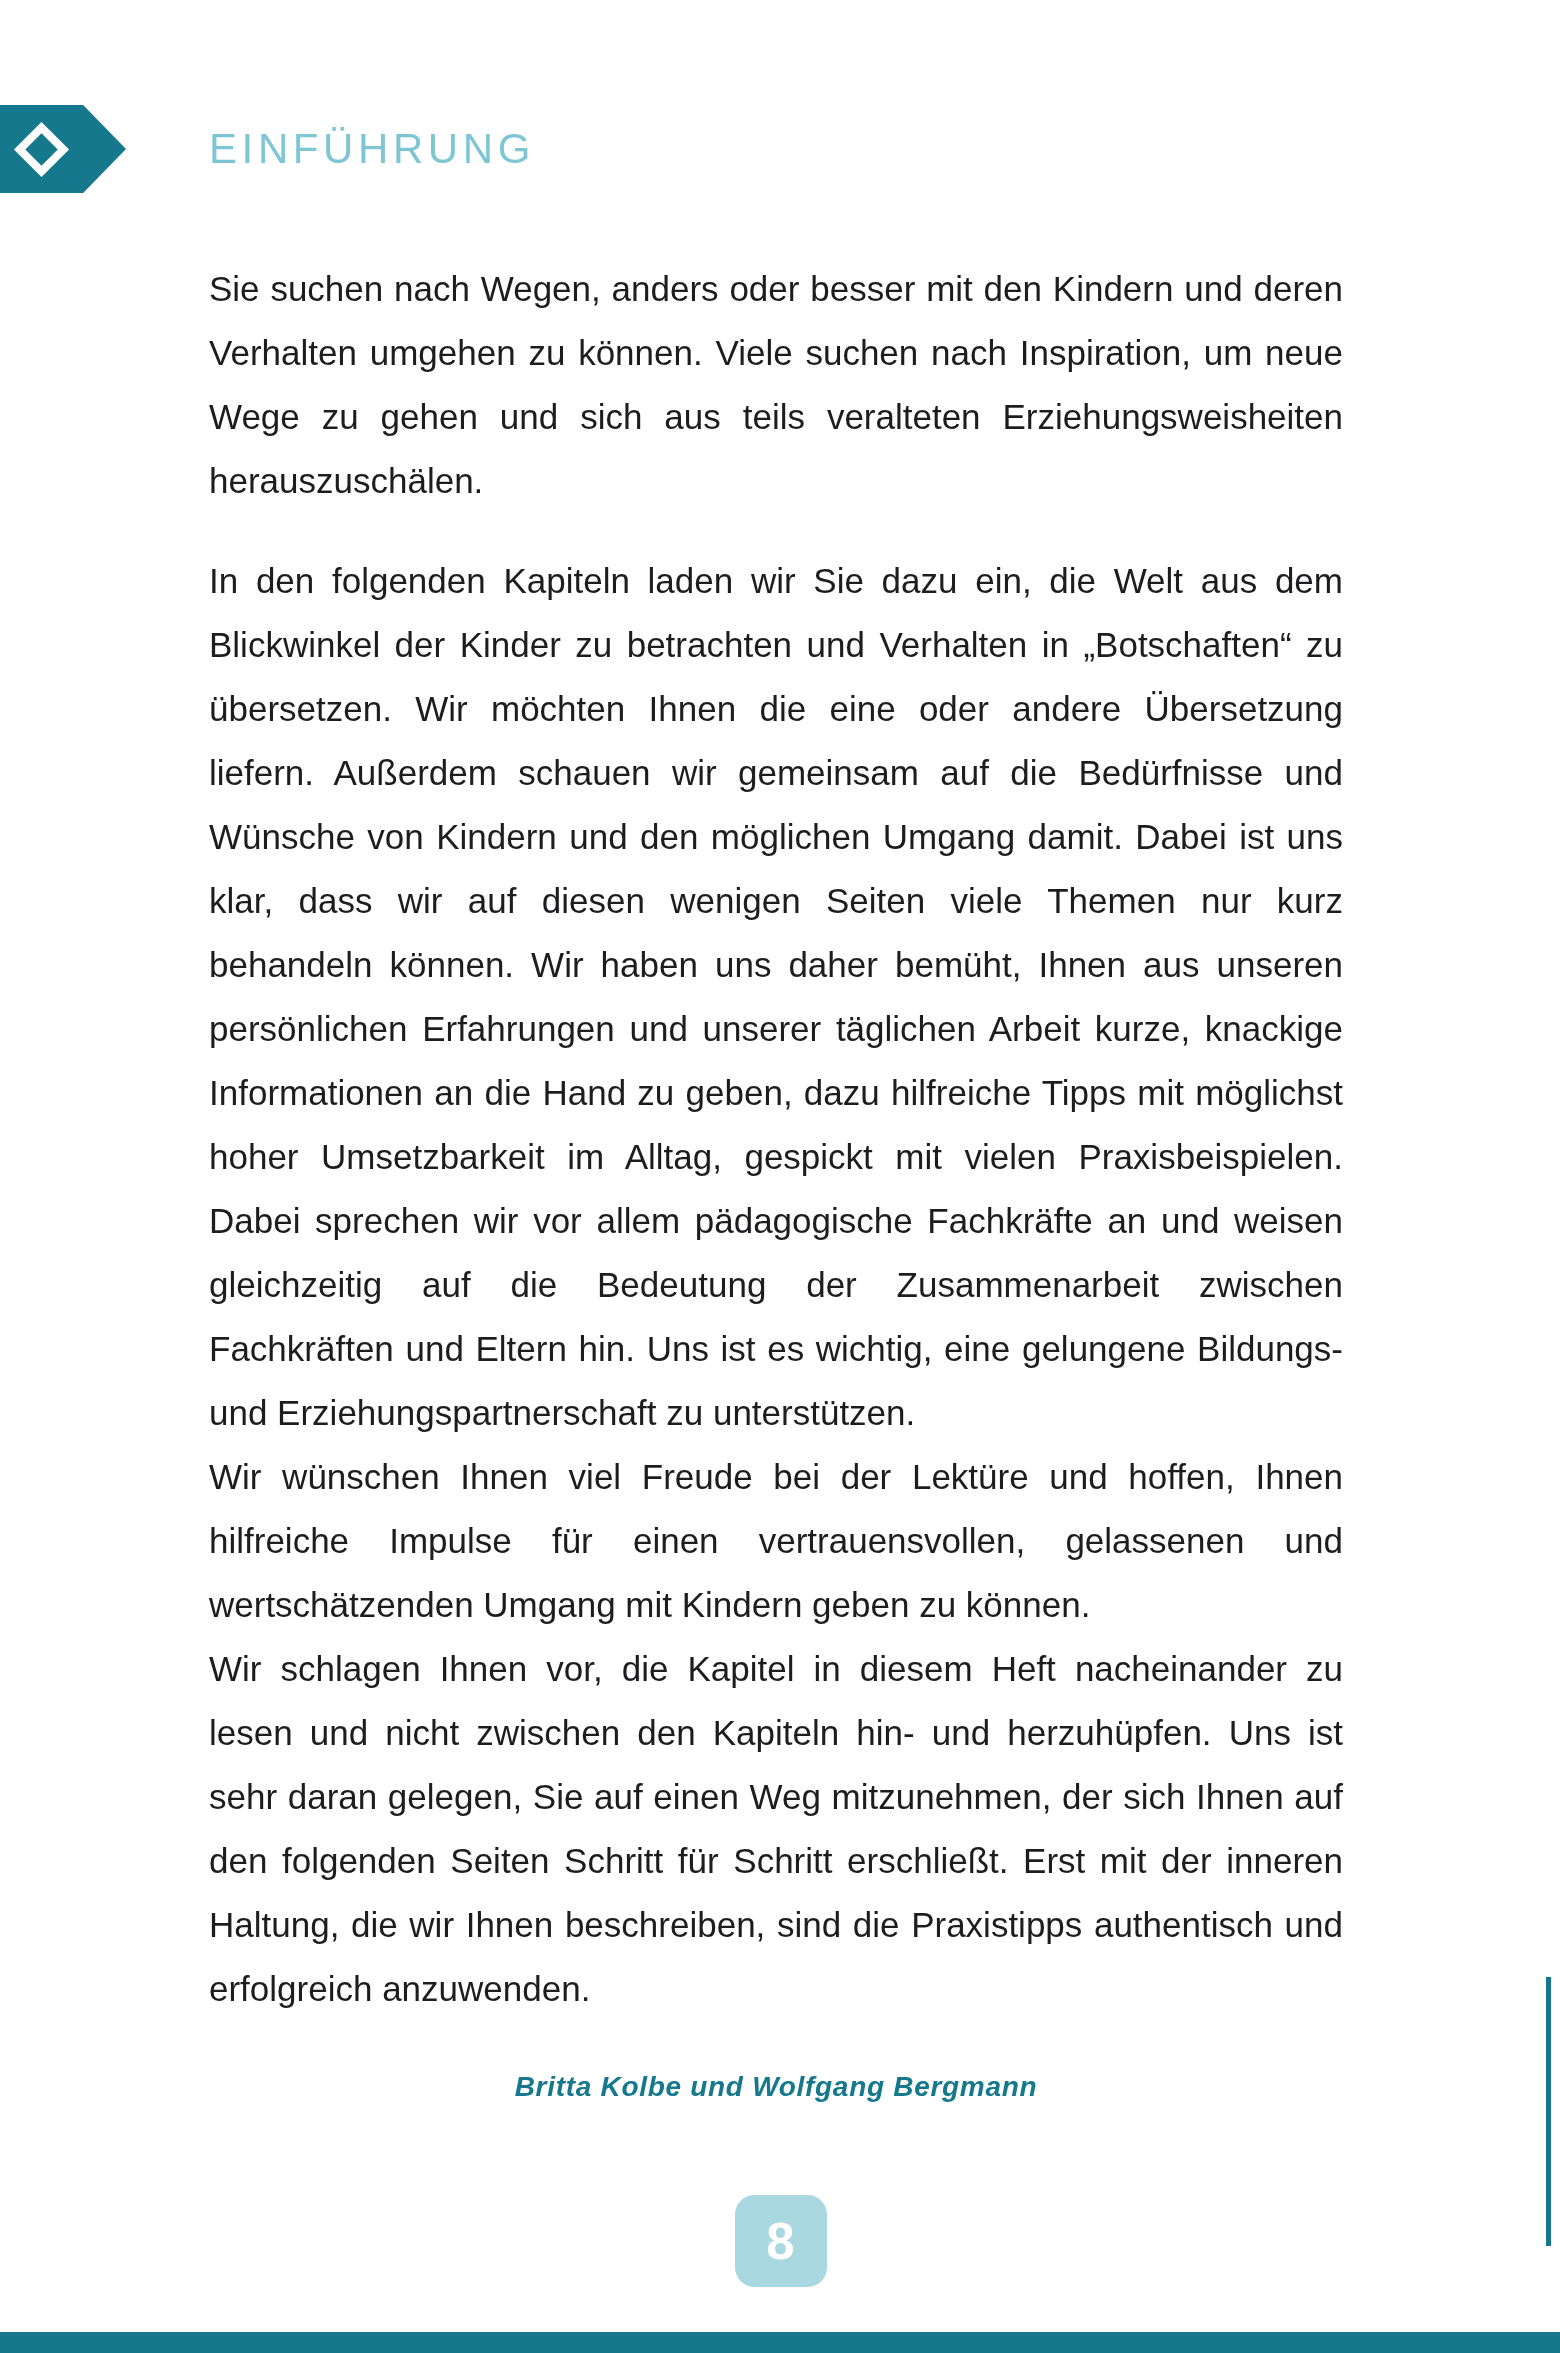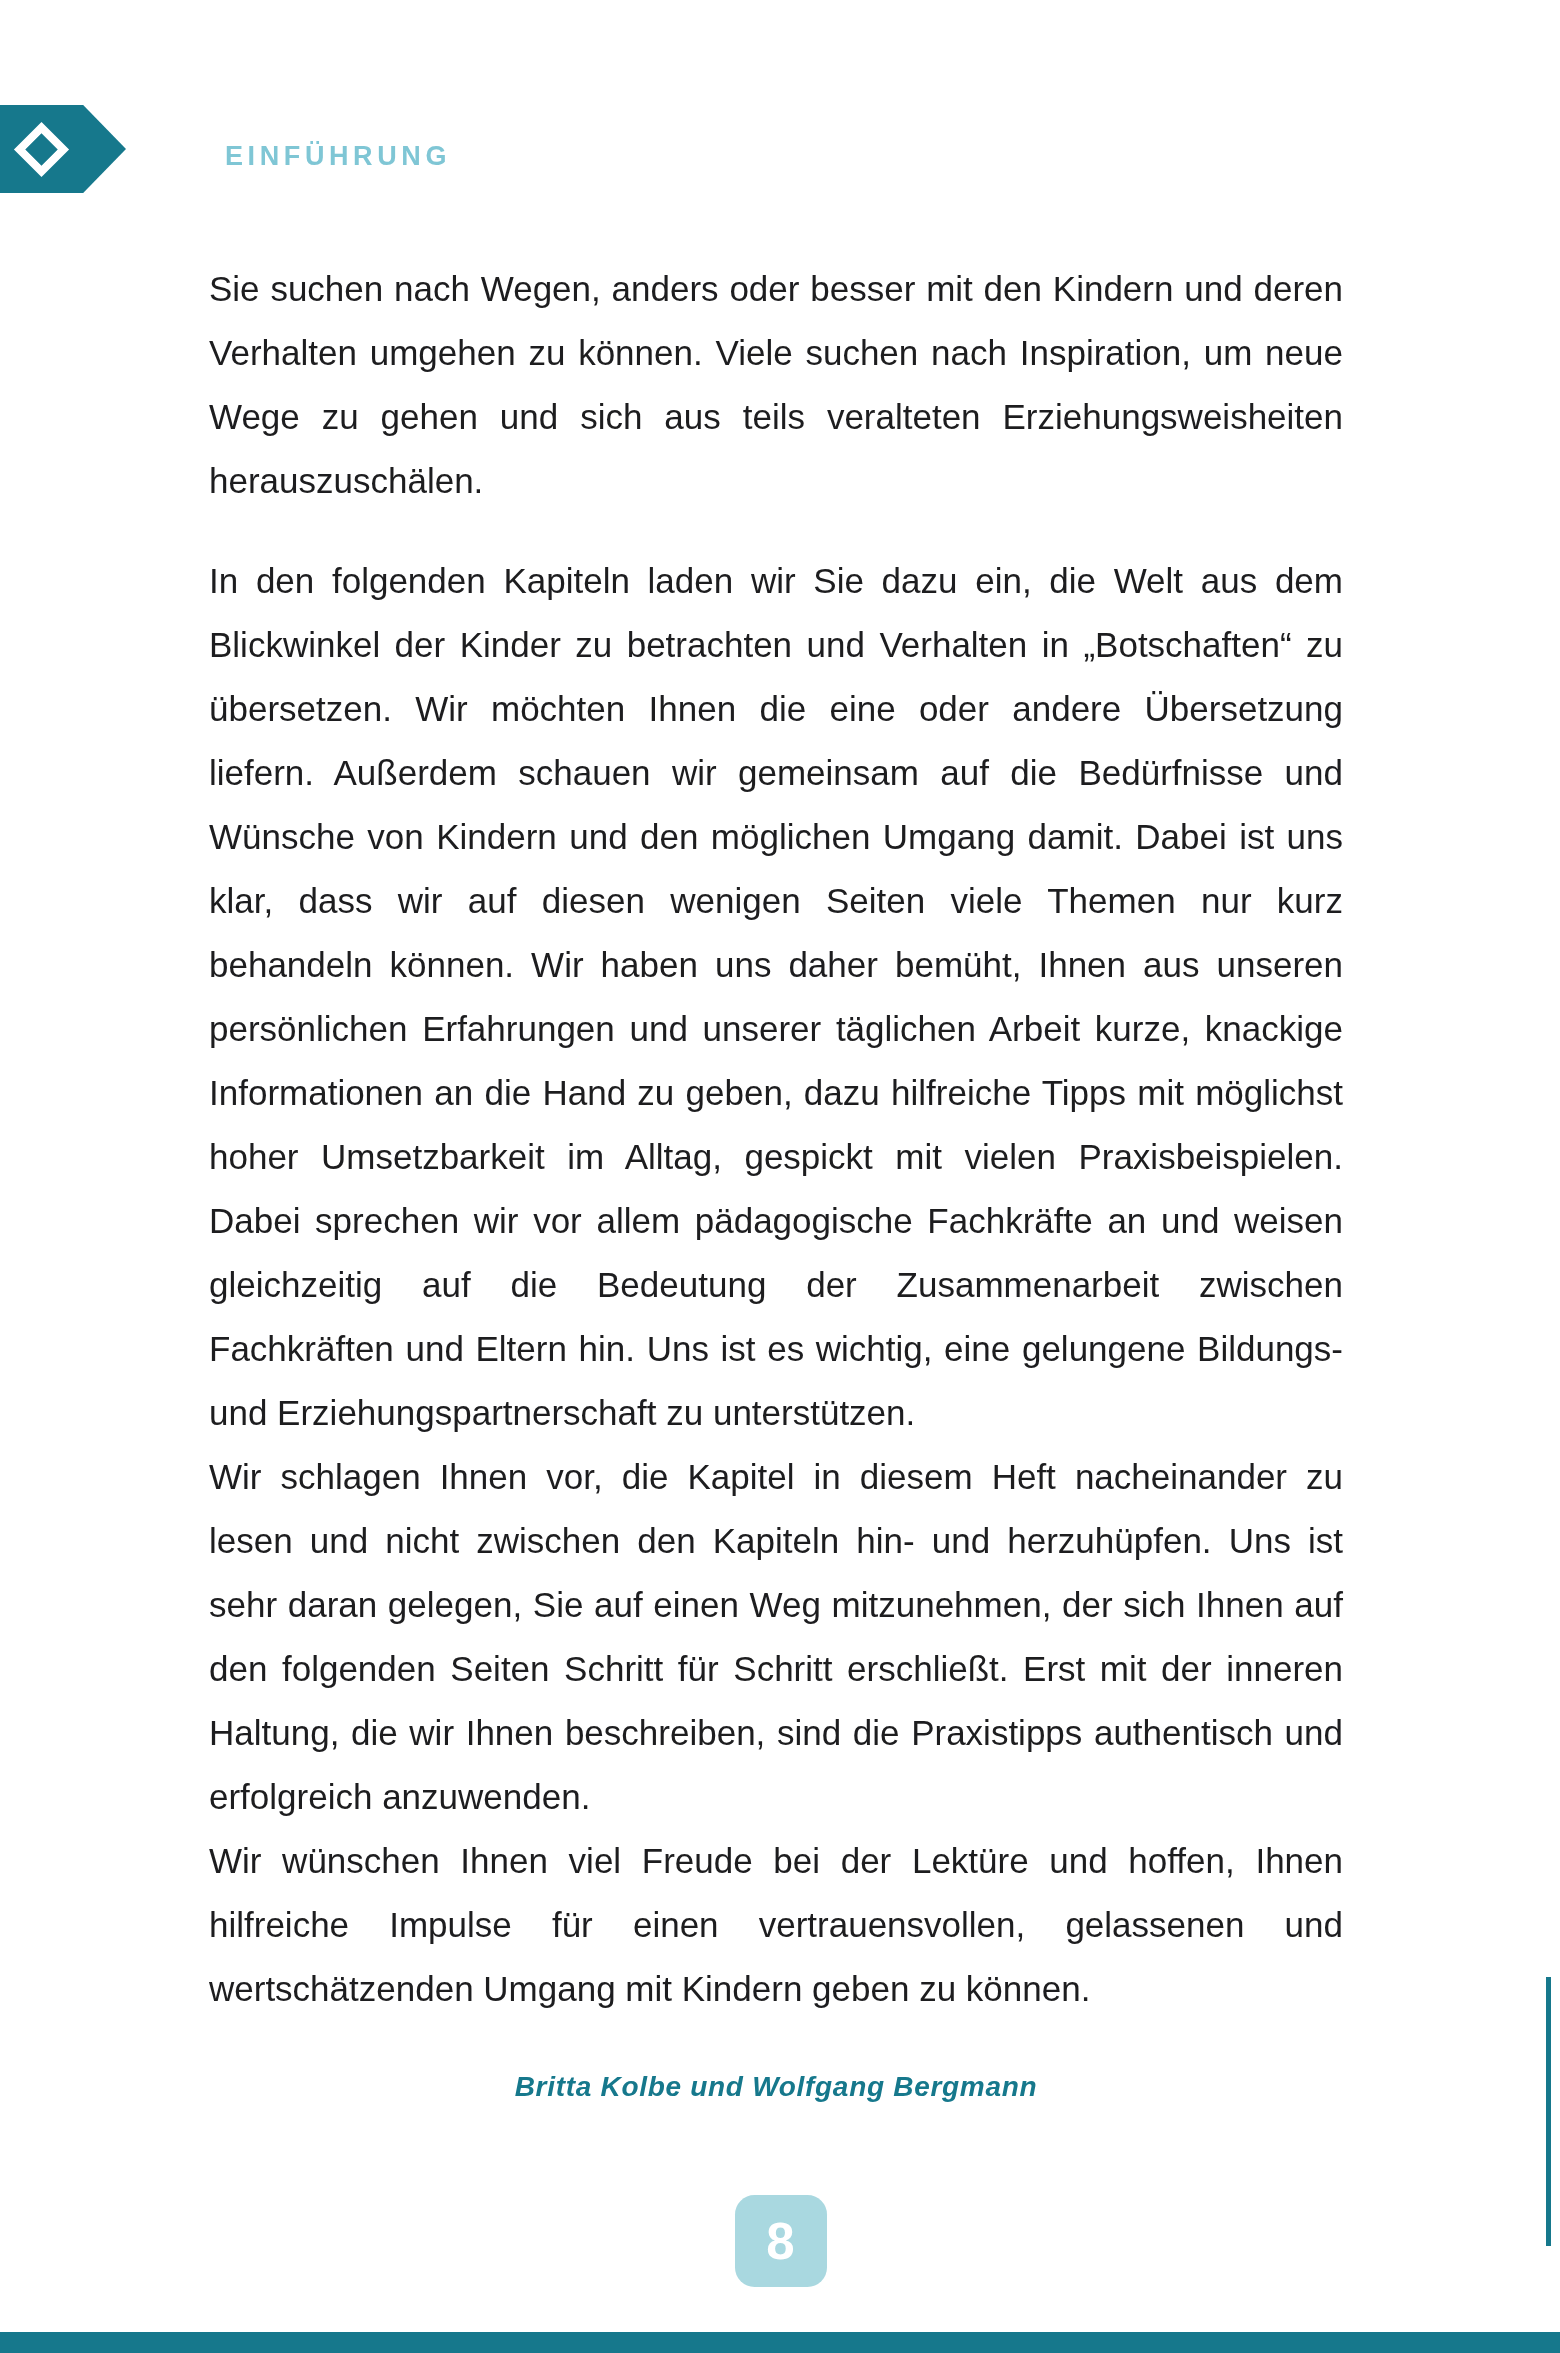--- a/index.html
+++ b/index.html
@@ -31,23 +31,23 @@
     border: 8.5px solid #ffffff;
     transform: rotate(45deg);
     margin-left: 22px;
     background: transparent;
   }
 
   .page-header {
     position: absolute;
     left: 209px;
     top: 125px;
-    margin: 16px;
-    font-size: 27px;
-    font-weight: bold;
+    margin: 0;
+    font-size: 42px;
+    font-weight: normal;
     letter-spacing: 4.6px;
     color: var(--teal-light, #7fc6d5);
   }
 
   .text-block {
     position: absolute;
     left: 209px;
     top: 257px;
     width: 1134px;
     font-size: 35px;
@@ -112,22 +112,22 @@
 
 <div class="corner-tab">
   <span class="diamond-icon"></span>
 </div>
 
 <h1 class="page-header">EINFÜHRUNG</h1>
 
 <main class="text-block">
   <p class="lead">Sie suchen nach Wegen, anders oder besser mit den Kindern und deren Verhalten umgehen zu können. Viele suchen nach Inspiration, um neue Wege zu gehen und sich aus teils veralteten Erziehungsweisheiten herauszuschälen.</p>
   <p>In den folgenden Kapiteln laden wir Sie dazu ein, die Welt aus dem Blickwinkel der Kinder zu betrachten und Verhalten in „Botschaften“ zu übersetzen. Wir möchten Ihnen die eine oder andere Übersetzung liefern. Außerdem schauen wir gemeinsam auf die Bedürfnisse und Wünsche von Kindern und den möglichen Umgang damit. Dabei ist uns klar, dass wir auf diesen wenigen Seiten viele Themen nur kurz behandeln können. Wir haben uns daher bemüht, Ihnen aus unseren persönlichen Erfahrungen und unserer täglichen Arbeit kurze, knackige Informationen an die Hand zu geben, dazu hilfreiche Tipps mit möglichst hoher Umsetzbarkeit im Alltag, gespickt mit vielen Praxisbeispielen. Dabei sprechen wir vor allem pädagogische Fachkräfte an und weisen gleichzeitig auf die Bedeutung der Zusammenarbeit zwischen Fachkräften und Eltern hin. Uns ist es wichtig, eine gelungene Bildungs- und Erziehungspartnerschaft zu unterstützen.</p>
+  <p>Wir wünschen Ihnen viel Freude bei der Lektüre und hoffen, Ihnen hilfreiche Impulse für einen vertrauensvollen, gelassenen und wertschätzenden Umgang mit Kindern geben zu können.</p>
   <p>Wir schlagen Ihnen vor, die Kapitel in diesem Heft nacheinander zu lesen und nicht zwischen den Kapiteln hin- und herzuhüpfen. Uns ist sehr daran gelegen, Sie auf einen Weg mitzunehmen, der sich Ihnen auf den folgenden Seiten Schritt für Schritt erschließt. Erst mit der inneren Haltung, die wir Ihnen beschreiben, sind die Praxistipps authentisch und erfolgreich anzuwenden.</p>
-  <p>Wir wünschen Ihnen viel Freude bei der Lektüre und hoffen, Ihnen hilfreiche Impulse für einen vertrauensvollen, gelassenen und wertschätzenden Umgang mit Kindern geben zu können.</p>
   <div class="signature">Britta Kolbe und Wolfgang Bergmann</div>
 </main>
 
 <div class="page-badge">
   <span class="page-number">8</span>
 </div>
 
 <div class="edge-rule"></div>
 <div class="footer-bar"></div>
 

